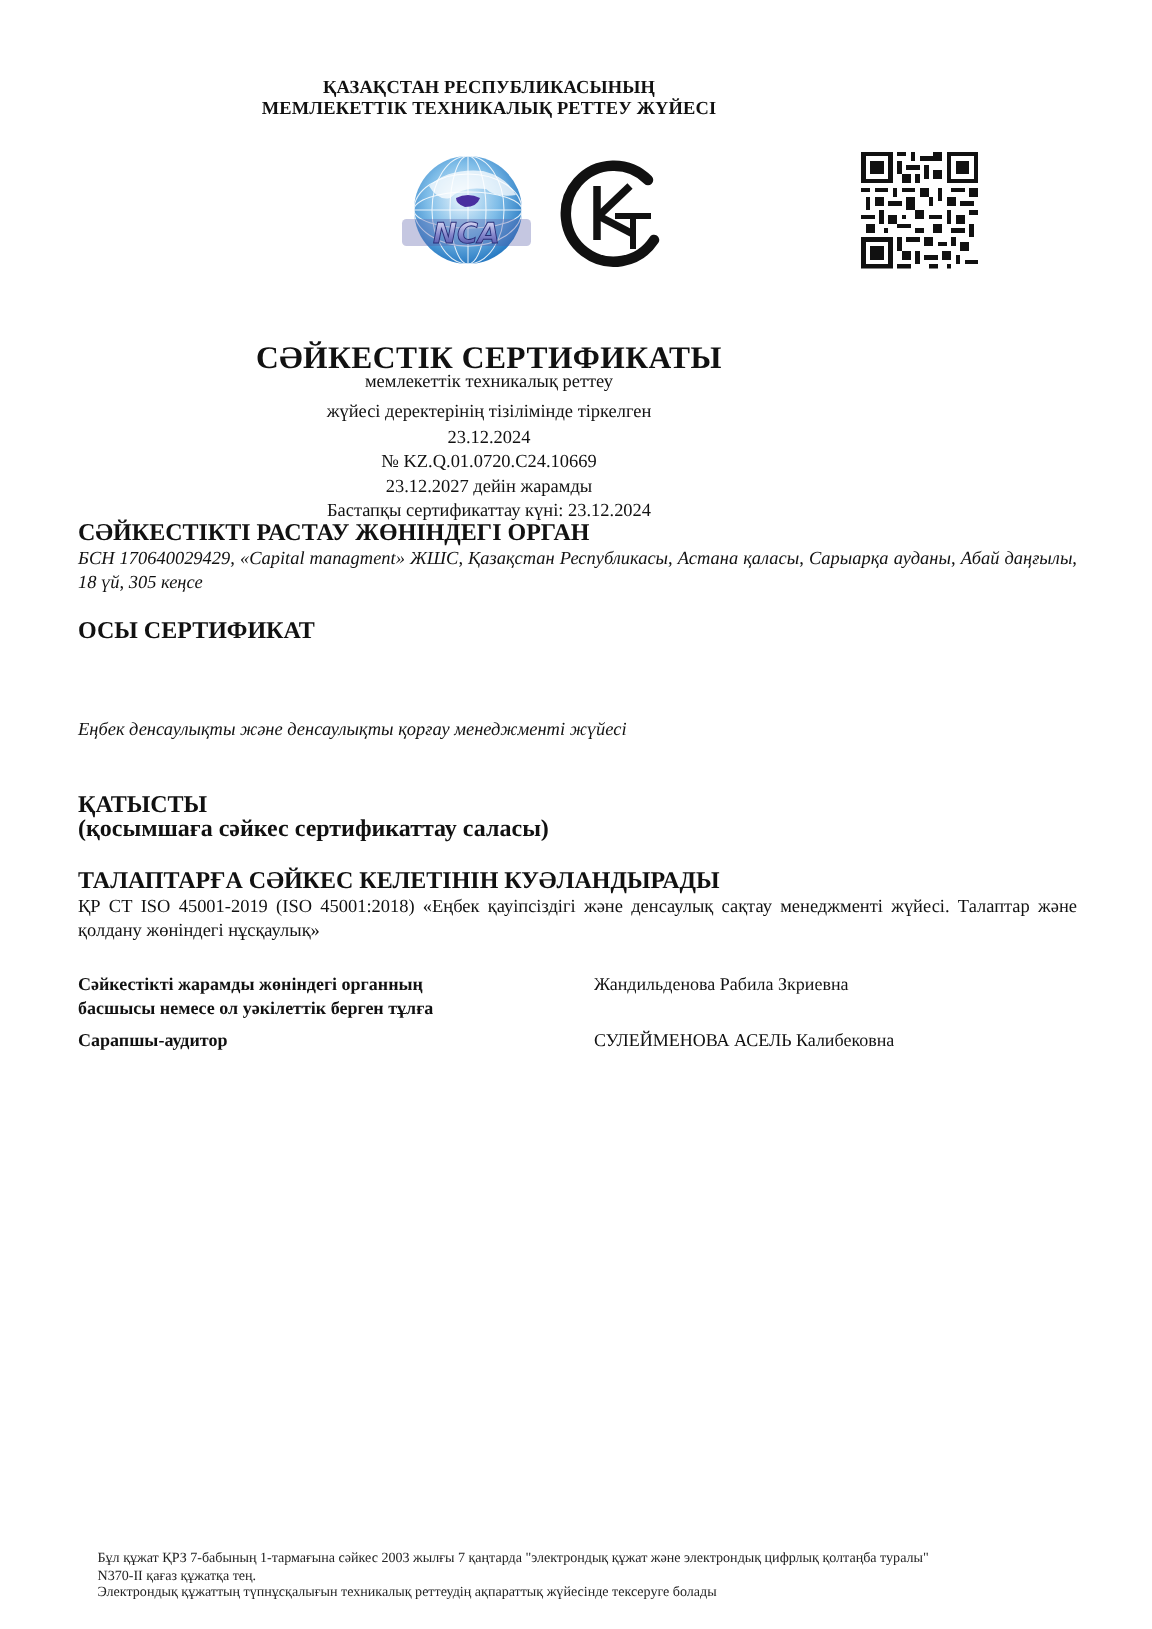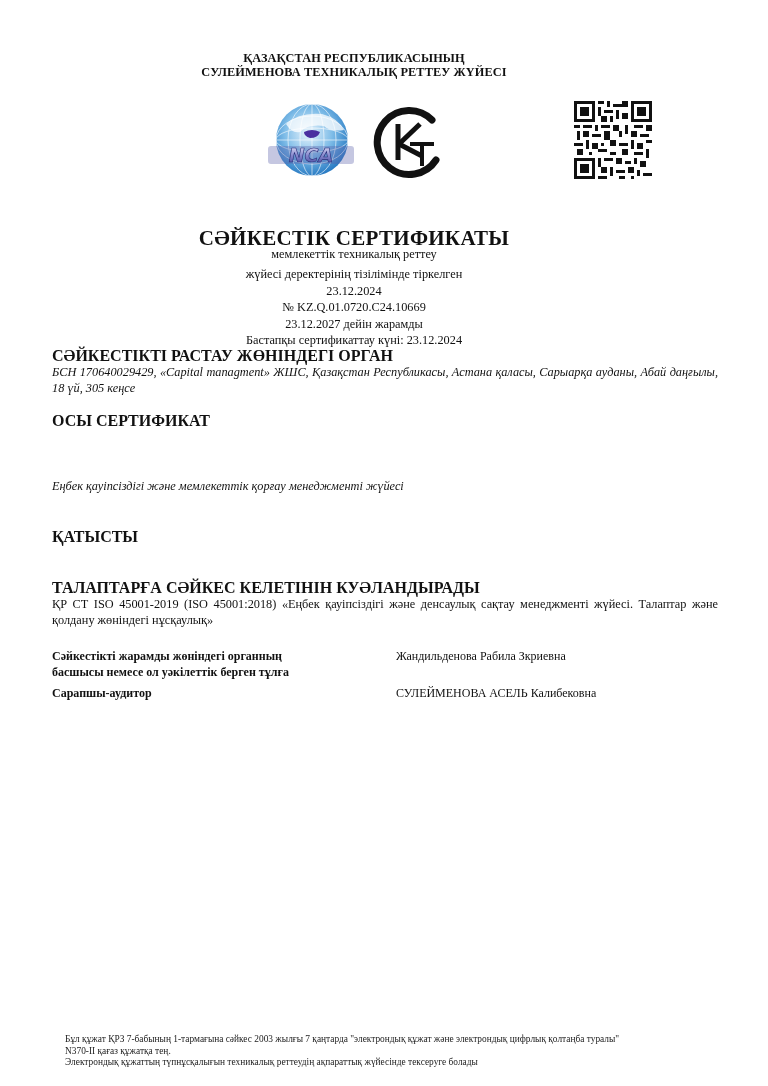--- a/index.html
+++ b/index.html
@@ -1,38 +1,38 @@
 <!DOCTYPE html>
 <html><head>
 <meta charset="utf-8">
 <style>
   html, body { margin: 0; padding: 0; background: #ffffff; }
   body {
     width: 768px; height: 1086px; position: relative; overflow: hidden;
     font-family: "Liberation Serif", "DejaVu Serif", serif; color: #111;
   }
   .abs { position: absolute; }
-  .center { left: 0; width: 652px; text-align: center; padding-left: 28px; }
+  .center { left: 0; width: 652px; text-align: center; }
   .hdr-line { font-weight: bold; font-size: 12.3px; letter-spacing: 0.1px; line-height: 14px; }
   .title { font-weight: bold; font-size: 21px; letter-spacing: 0.3px; }
   .sub { font-size: 12.3px; line-height: 17px; }
   .sec { left: 52px; width: 666px; }
   .sec-h { font-weight: bold; font-size: 16px; line-height: 16px; }
   .sec-i { font-style: italic; font-size: 12.3px; line-height: 16px; text-align: justify; text-align-last: left; }
   .sec-t { font-size: 12.3px; line-height: 16px; text-align: justify; }
   .sig-l { font-weight: bold; font-size: 12px; line-height: 16px; left: 52px; width: 320px; }
   .sig-r { font-size: 12px; line-height: 16px; left: 396px; width: 320px; }
   .footer { left: 65px; width: 660px; font-size: 9.4px; line-height: 11.5px; color: #222; }
   .footer div { white-space: nowrap; }
 </style>
 </head>
 <body>
 
 <div class="abs center hdr-line" style="top:51px;">ҚАЗАҚСТАН РЕСПУБЛИКАСЫНЫҢ</div>
-<div class="abs center hdr-line" style="top:65px;">СУЛЕЙМЕНОВА ТЕХНИКАЛЫҚ РЕТТЕУ ЖҮЙЕСІ</div>
+<div class="abs center hdr-line" style="top:65px;">МЕМЛЕКЕТТІК ТЕХНИКАЛЫҚ РЕТТЕУ ЖҮЙЕСІ</div>
 
 <div class="abs" style="left:264px; top:102px; width:92px; height:76px;">
   <svg width="92" height="76" viewBox="0 0 92 76">
     <defs>
       <radialGradient id="glb" cx="45%" cy="40%" r="60%">
         <stop offset="0%" stop-color="#e8f4fc"></stop>
         <stop offset="55%" stop-color="#7fbde8"></stop>
         <stop offset="100%" stop-color="#2a7cc4"></stop>
       </radialGradient>
       <linearGradient id="ncaTxt" x1="0" y1="0" x2="0" y2="1">
@@ -152,25 +152,26 @@
 <div class="abs sec" style="top:348px;">
   <div class="sec-h">СӘЙКЕСТІКТІ РАСТАУ ЖӨНІНДЕГІ ОРГАН</div>
   <div class="sec-i">БСН 170640029429, «Capital managment» ЖШС, Қазақстан Республикасы, Астана қаласы, Сарыарқа ауданы, Абай даңғылы, 18 үй, 305 кеңсе</div>
 </div>
 
 <div class="abs sec" style="top:413px;">
   <div class="sec-h">ОСЫ СЕРТИФИКАТ</div>
 </div>
 
 <div class="abs sec" style="top:478px;">
-  <div class="sec-i">Еңбек қауіпсіздігі және мемлекеттік қорғау менеджменті жүйесі</div>
+  <div class="sec-i">Еңбек денсаулықты және денсаулықты қорғау менеджменті жүйесі</div>
 </div>
 
 <div class="abs sec" style="top:529px;">
   <div class="sec-h">ҚАТЫСТЫ</div>
+  <div class="sec-h">(қосымшаға сәйкес сертификаттау саласы)</div>
 </div>
 
 <div class="abs sec" style="top:580px;">
   <div class="sec-h">ТАЛАПТАРҒА СӘЙКЕС КЕЛЕТІНІН КУӘЛАНДЫРАДЫ</div>
   <div class="sec-t">ҚР СТ ISO 45001-2019 (ISO 45001:2018) «Еңбек қауіпсіздігі және денсаулық сақтау менеджменті жүйесі. Талаптар және қолдану жөніндегі нұсқаулық»</div>
 </div>
 
 <div class="abs sig-l" style="top:648px;">
   <div>Сәйкестікті жарамды жөніндегі органның</div>
   <div>басшысы немесе ол уәкілеттік берген тұлға</div>

